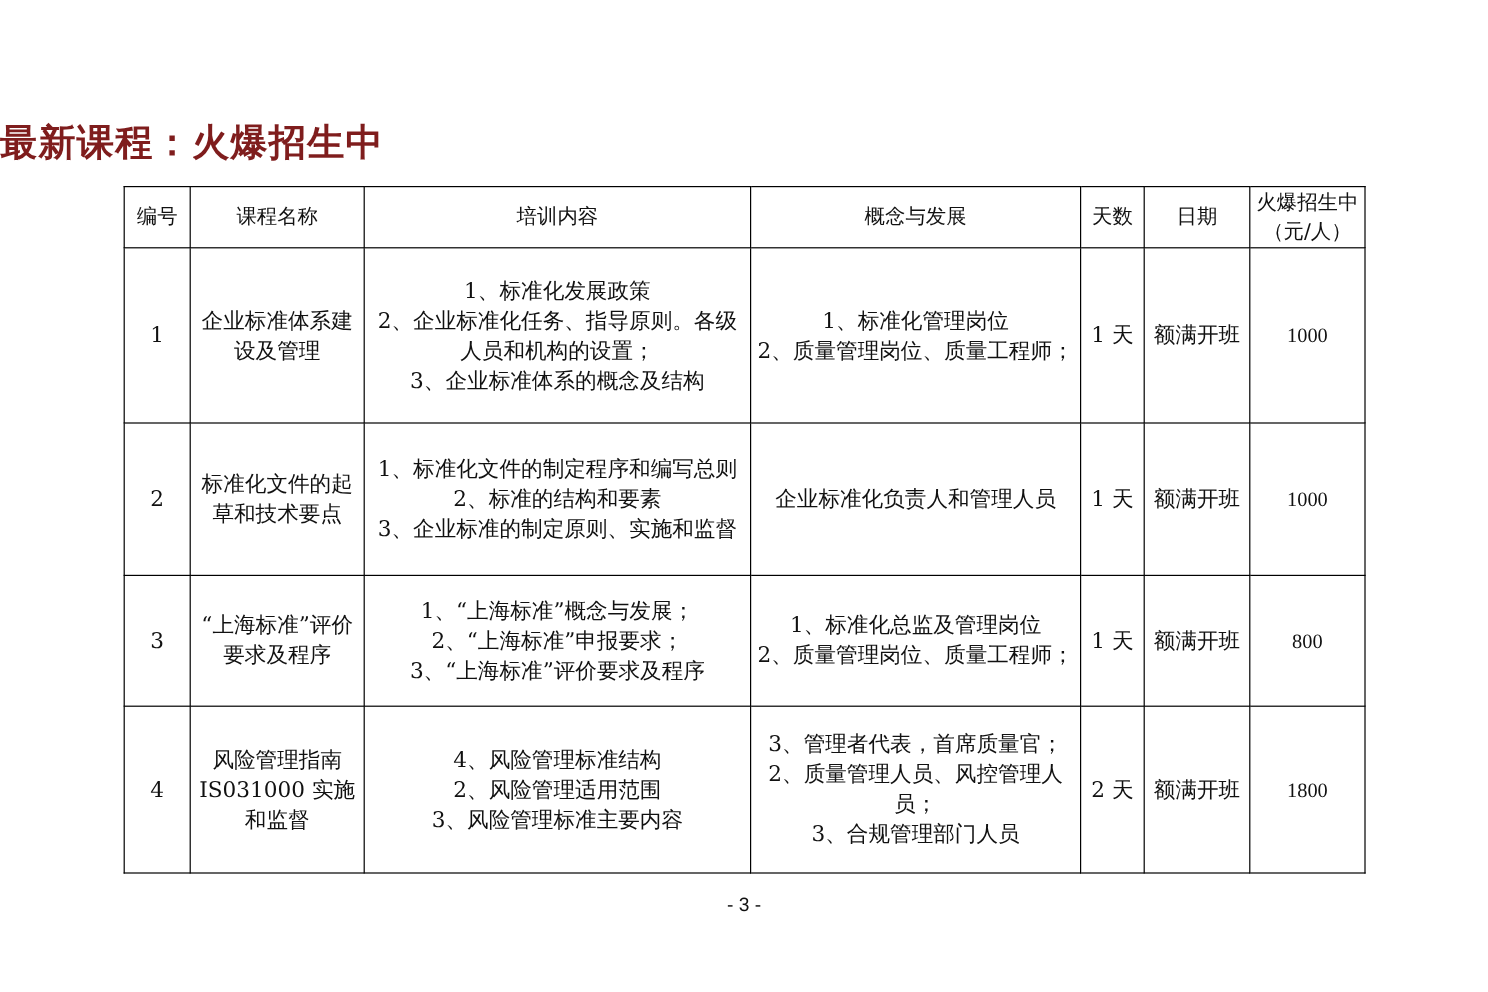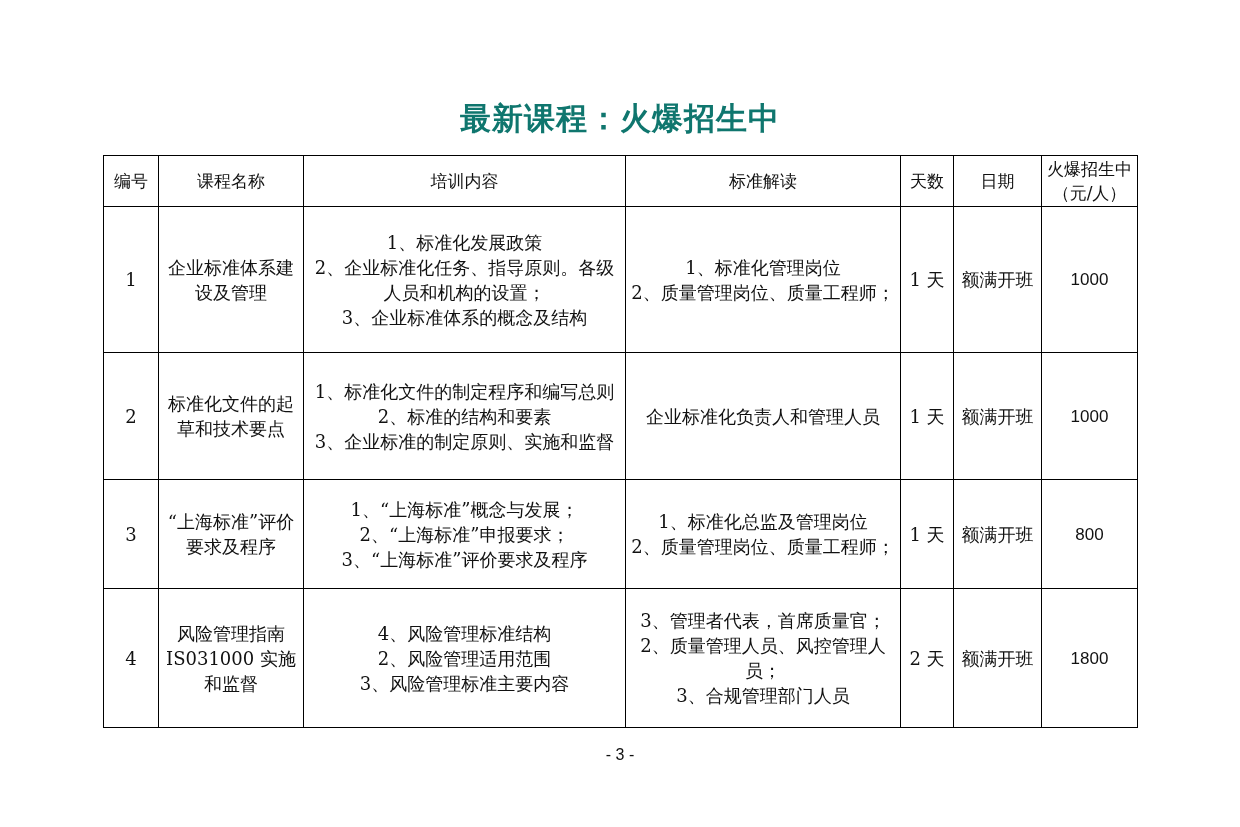--- a/index.html
+++ b/index.html
@@ -1,29 +1,29 @@
 <!DOCTYPE html>
 <html><head>
 <meta charset="utf-8">
 <style>
   html, body { margin: 0; padding: 0; background: #ffffff; }
   body { width: 1240px; height: 827px; position: relative; overflow: hidden;
          font-family: "DejaVu Serif", "Liberation Serif", serif; color: #111; }
-  .title { position: absolute; left: 0; width: 1240px; top: 98px; text-align: center;
+  .title { position: absolute; left: 0; width: 1240px; top: 98px; 
            font-family: "DejaVu Sans", "Liberation Sans", sans-serif; font-weight: bold;
-           font-size: 31px; letter-spacing: 1px; color: #0f766e; }
+           font-size: 31px; letter-spacing: 1px; color: #7f1d1d; }
   table { position: absolute; left: 103px; top: 155px; border-collapse: collapse;
           table-layout: fixed; width: 1034px; }
   td, th { border: 1.5px solid #000; padding: 0 4px; font-size: 18px; line-height: 25px;
            vertical-align: middle; }
   th { font-family: "DejaVu Sans", "Liberation Sans", sans-serif; font-weight: normal;
        font-size: 17px; text-align: center; height: 50px; line-height: 24px; }
   td.c { text-align: center; }
   td.l { text-align: center; }
-  .num { font-family: Liberation Sans, sans-serif; font-size: 17px; }
+  .num { font-family: Liberation Serif, serif; font-size: 17px; }
   .wrapline { display: block; }
   .footer { position: absolute; left: 0; width: 1240px; top: 746px; text-align: center;
             font-family: "Liberation Sans", sans-serif; font-size: 16px; }
 </style>
 </head>
 <body>
 
 <div class="title">最新课程：火爆招生中</div>
 
 <table>
@@ -34,21 +34,21 @@
     <col style="width:275px">
       <col style="width:53px">
       <col style="width:88px">
       <col style="width:96px">
   </colgroup>
   <thead>
     <tr>
       <th>编号</th>
       <th>课程名称</th>
       <th>培训内容</th>
-      <th>标准解读</th>
+      <th>概念与发展</th>
       <th>天数</th>
       <th>日期</th>
       <th>
         <span class="wrapline">火爆招生中</span>
         <span class="wrapline">（元/人）</span>
       </th>
     </tr>
   </thead>
   <tbody>
     <tr style="height:146px">

